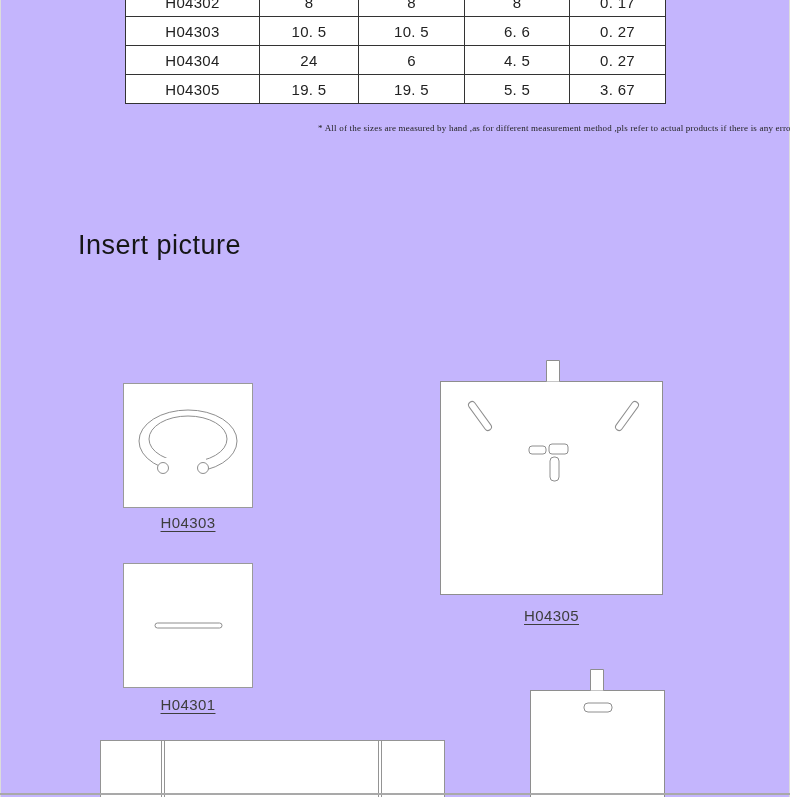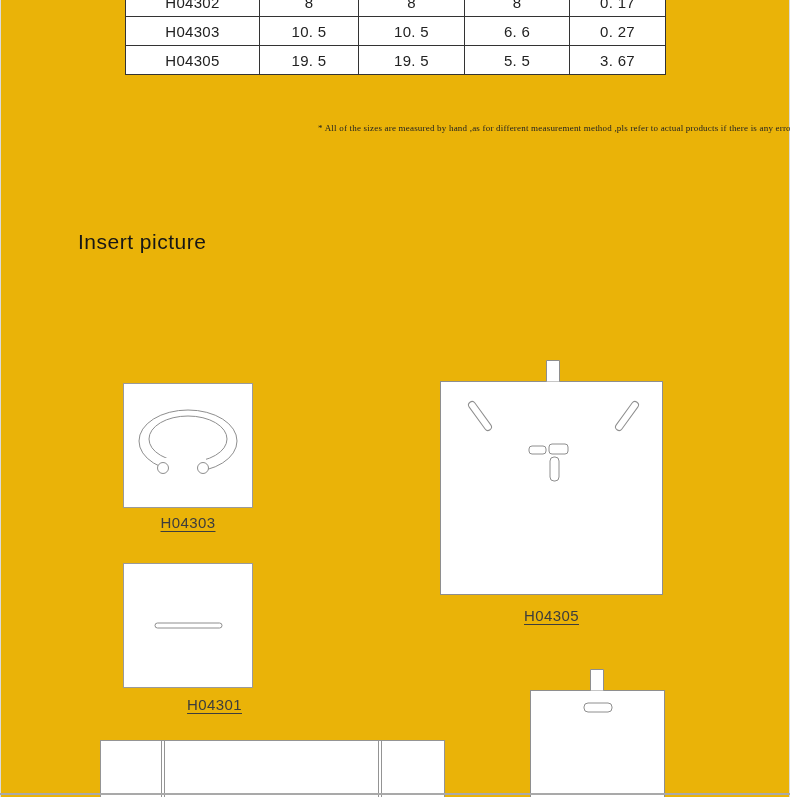--- a/index.html
+++ b/index.html
@@ -1,20 +1,20 @@
 <!DOCTYPE html>
 <html><head>
 <meta charset="utf-8">
 <style>
   * { margin:0; padding:0; box-sizing:border-box; }
   html,body { background:#fff; }
   .page {
     position:relative;
     width:790px; height:797px;
-    background:#eab308;
+    background:#c4b5fd;
     overflow:hidden;
     font-family:"Liberation Sans", sans-serif;
     color:#222;
   }
   .edge-v { position:absolute; top:0; bottom:0; width:1px; background:#dcdcdc; }
   .edge-left { left:0; }
   .edge-right { right:0; }
   .bottom-rule { position:absolute; left:0; right:0; top:793px; height:2px; background:#a9a9a9; z-index:9; }
 
   table.spec {
@@ -40,42 +40,42 @@
   .footnote {
     position:absolute; left:318px; top:123px; width:460px;
     font-family:"Liberation Serif", serif;
     font-size:9px; color:#222;
     white-space:nowrap;
     letter-spacing:0.2px;
   }
 
   .section-title {
     position:absolute; left:78px; top:230px;
-    font-size:21px; font-weight:500; color:#161616;
+    font-size:27px; font-weight:500; color:#161616;
     letter-spacing:0.5px;
   }
 
   .fig-box {
     position:absolute;
     border:1px solid #9a9a9a;
     background:#fff;
   }
   .fig-a { left:123px; top:383px; width:130px; height:125px; }
   .fig-b { left:123px; top:563px; width:130px; height:125px; }
 
   .fig-label {
     position:absolute;
     text-align:center;
     font-size:15px; color:#3d3d3d;
     text-decoration:underline;
     text-underline-offset:3px;
     letter-spacing:0.4px;
   }
   .lbl-a { left:123px; top:514px; width:130px; }
-  .lbl-b { left:112px; top:696px; width:130px;text-align:right; }
+  .lbl-b { left:123px; top:696px; width:130px; }
   .lbl-c { left:440px; top:607px; width:223px; }
 
   .fig-svg { position:absolute; display:block; }
   .svg-c { left:440px; top:357px; }
   .svg-d { left:530px; top:666px; }
 
   .fig-e {
     position:absolute; left:100px; top:740px; width:345px; height:70px;
     border:1px solid #949494; background:#fff;
   }
@@ -106,20 +106,27 @@
         <td class="c1">8</td>
         <td class="c2">8</td>
         <td class="c3">8</td>
         <td class="c4">0. 17</td>
       </tr>
       <tr>
         <td class="c0">H04303</td>
         <td class="c1">10. 5</td>
         <td class="c2">10. 5</td>
         <td class="c3">6. 6</td>
+        <td class="c4">0. 27</td>
+      </tr>
+      <tr>
+        <td class="c0">H04304</td>
+        <td class="c1">24</td>
+        <td class="c2">6</td>
+        <td class="c3">4. 5</td>
         <td class="c4">0. 27</td>
       </tr>
       <tr>
         <td class="c0">H04305</td>
         <td class="c1">19. 5</td>
         <td class="c2">19. 5</td>
         <td class="c3">5. 5</td>
         <td class="c4">3. 67</td>
       </tr>
     </tbody>

